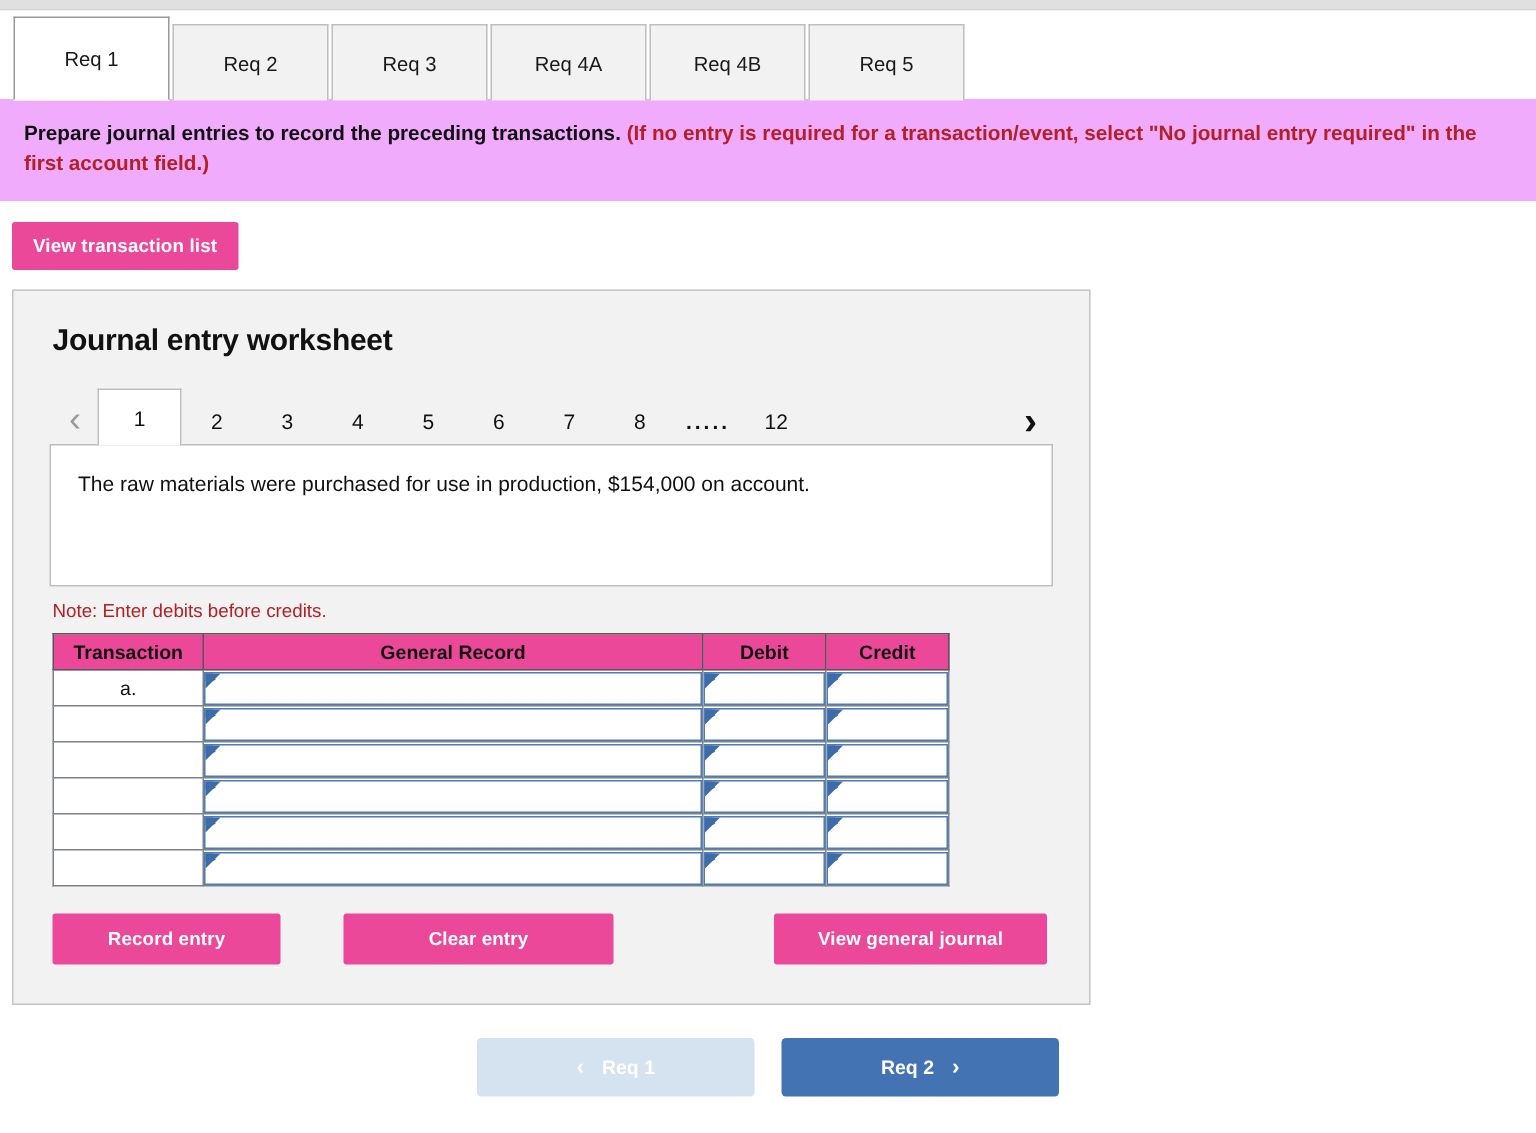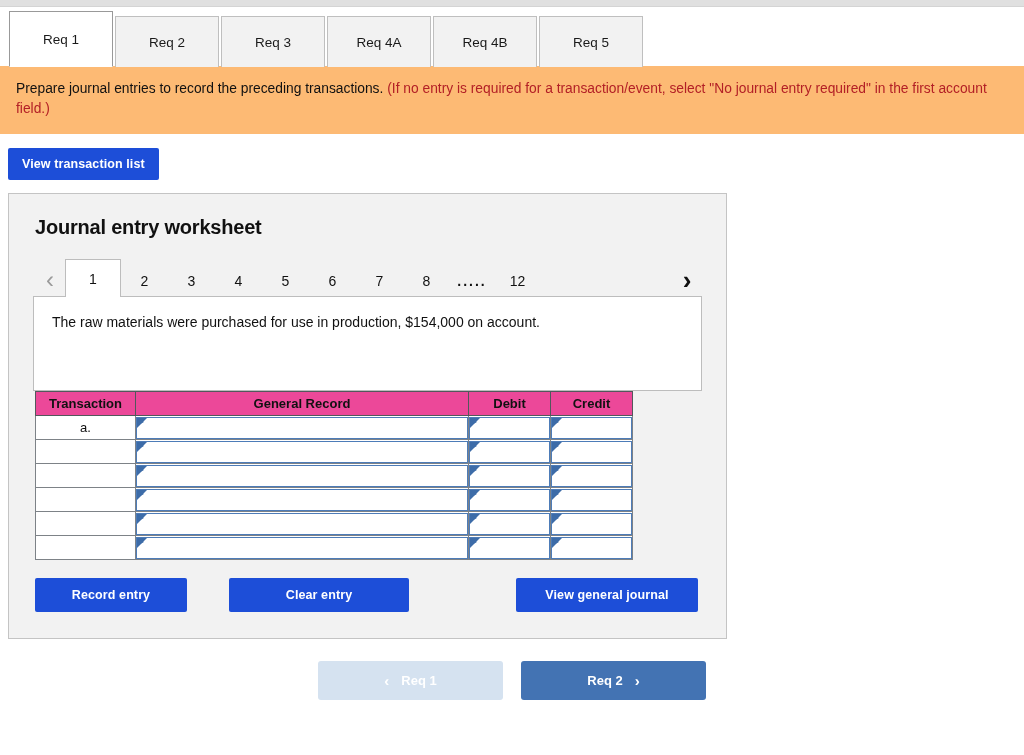--- a/index.html
+++ b/index.html
@@ -51,32 +51,33 @@
     background: #ffffff;
     border-color: #999999;
     border-bottom: 1px solid #ffffff;
     height: 56px;
     z-index: 3;
     font-weight: 400;
   }
 
   
   .instruction {
-    background: #fdba74;
+    background: #f0abfc;
     padding: 13px 16px 16px 16px;
     font-size: 13.8px;
     line-height: 1.42;
     color: #111111;
+    font-weight: bold;
   }
   .instruction .hint { color: #b32026; }
 
   
   .vtl-wrap { padding: 14px 0 0 8px; }
   .btn {
-    background: #1d4ed8;
+    background: #ec4899;
     color: #ffffff;
     border: none;
     font-family: "Liberation Sans", sans-serif;
     font-size: 12.5px;
     font-weight: bold;
     padding: 9px 14px;
     border-radius: 2px;
     cursor: pointer;
     letter-spacing: 0.1px;
   }
@@ -312,20 +313,21 @@
     <div class="page">6</div>
     <div class="page">7</div>
     <div class="page">8</div>
     <div class="page dots">.....</div>
     <div class="page">12</div>
     <div class="chev enabled right">›</div>
   </div>
 
   <div class="desc-box">The raw materials were purchased for use in production, $154,000 on account.</div>
 
+  <div class="note">Note: Enter debits before credits.</div>
 
   <table class="journal">
     <colgroup>
       <col style="width:100px">
       <col style="width:333px">
       <col style="width:82px">
       <col style="width:82px">
     </colgroup>
     <thead>
       <tr>

